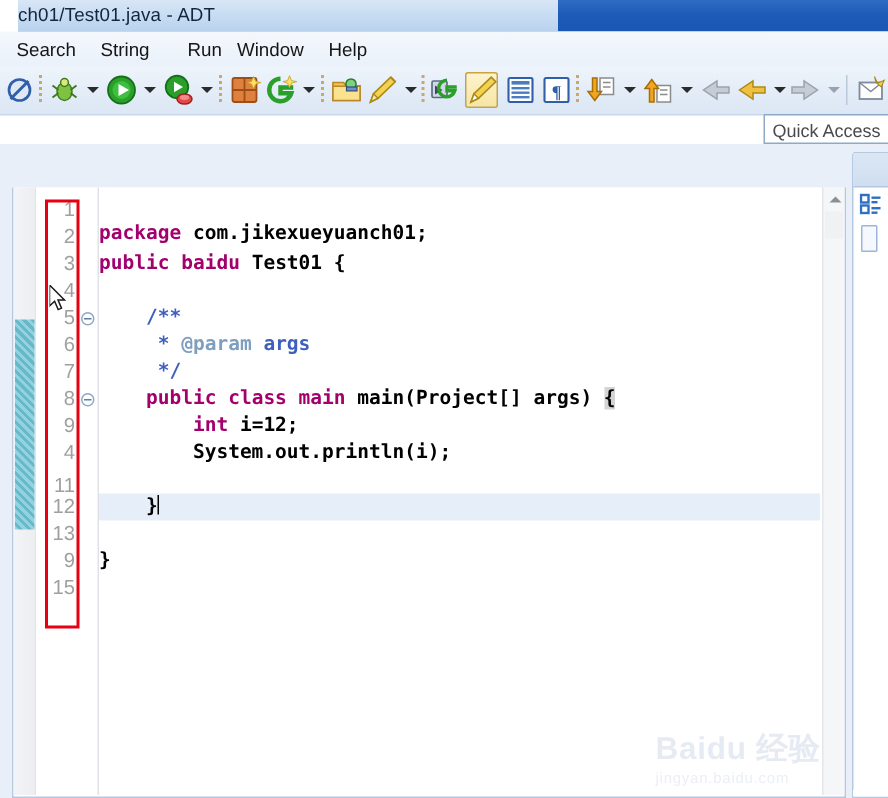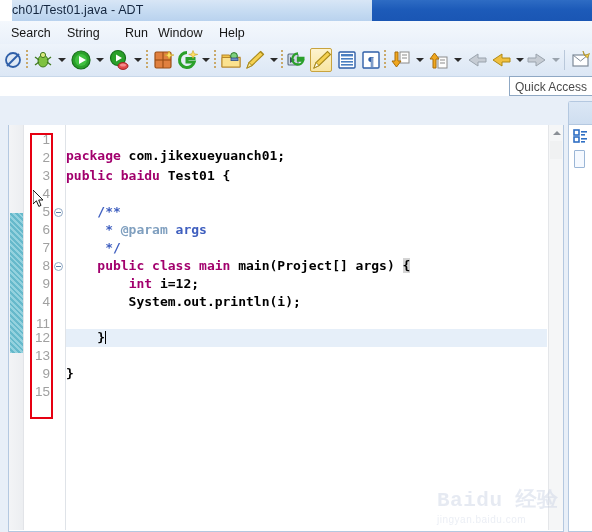--- a/index.html
+++ b/index.html
@@ -184,21 +184,21 @@
     pointer-events:none;background:transparent;
   }
   
   .cursor-arrow{position:absolute;width:12px;height:19px;}
   
   .watermark{
     position:absolute;left:437px;top:485px;width:150px;height:40px;
     opacity:.45;
   }
   .wm-text{
-    font-family:Liberation Mono, monospace;font-size:21px;color:#c9d2e4;
+    font-family:Liberation Sans, sans-serif;font-size:21px;color:#c9d2e4;
     font-weight:bold;letter-spacing:0.5px;white-space:nowrap;
   }
   .wm-sub{
     font-family:"Liberation Sans",sans-serif;font-size:10px;color:#d3dae8;
     letter-spacing:0.5px;white-space:nowrap;margin-top:1px;
   }
 </style>
 </head>
 <body>
 

